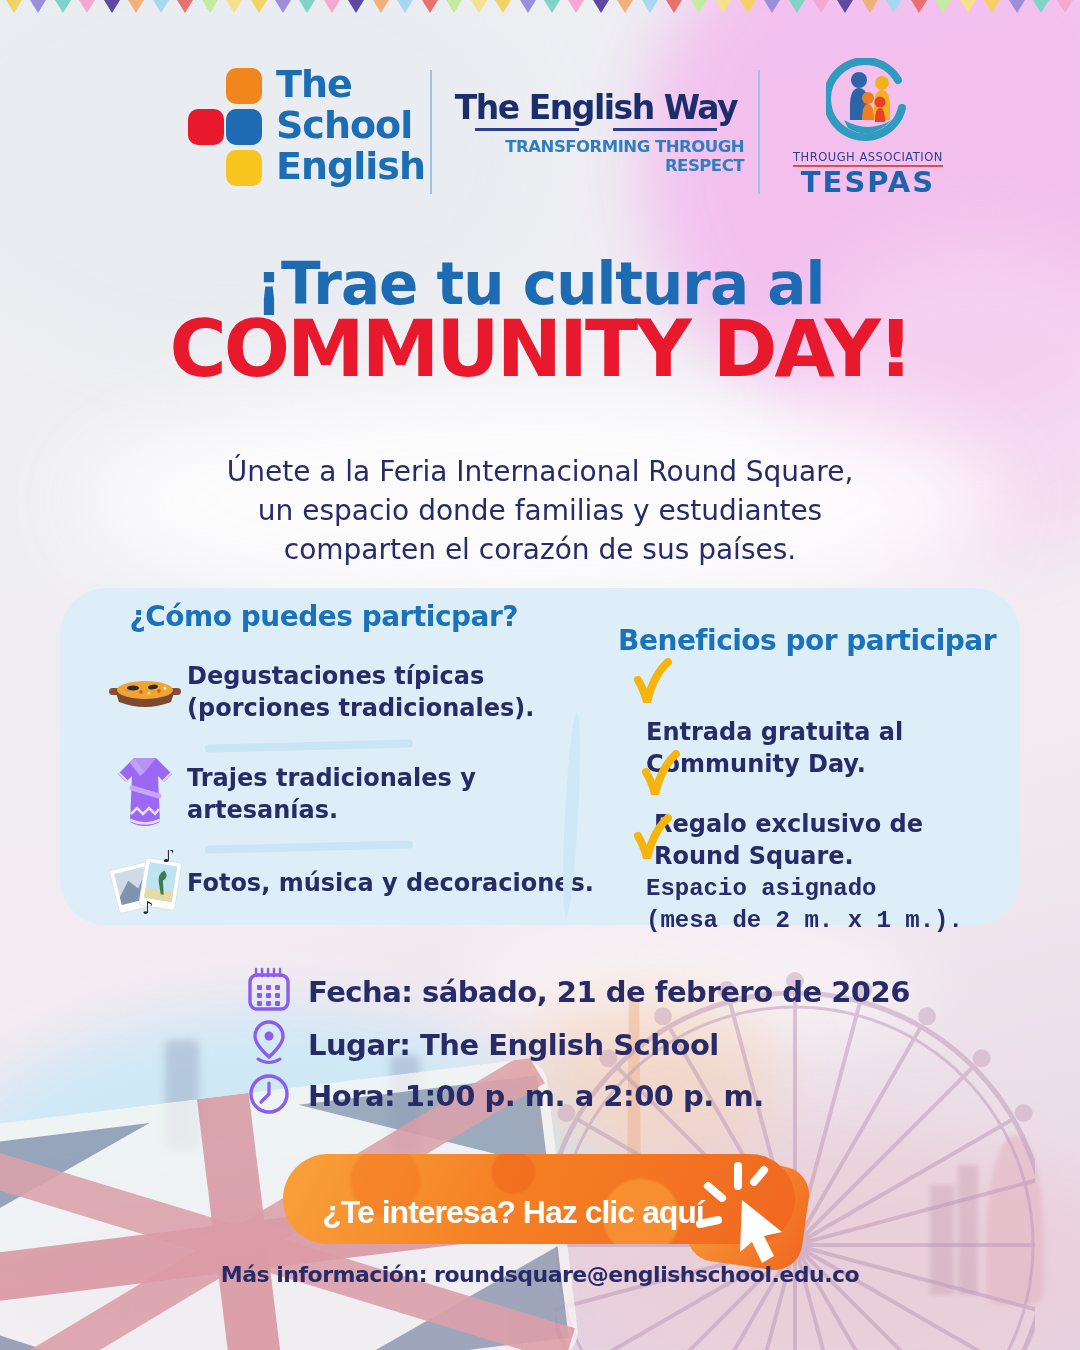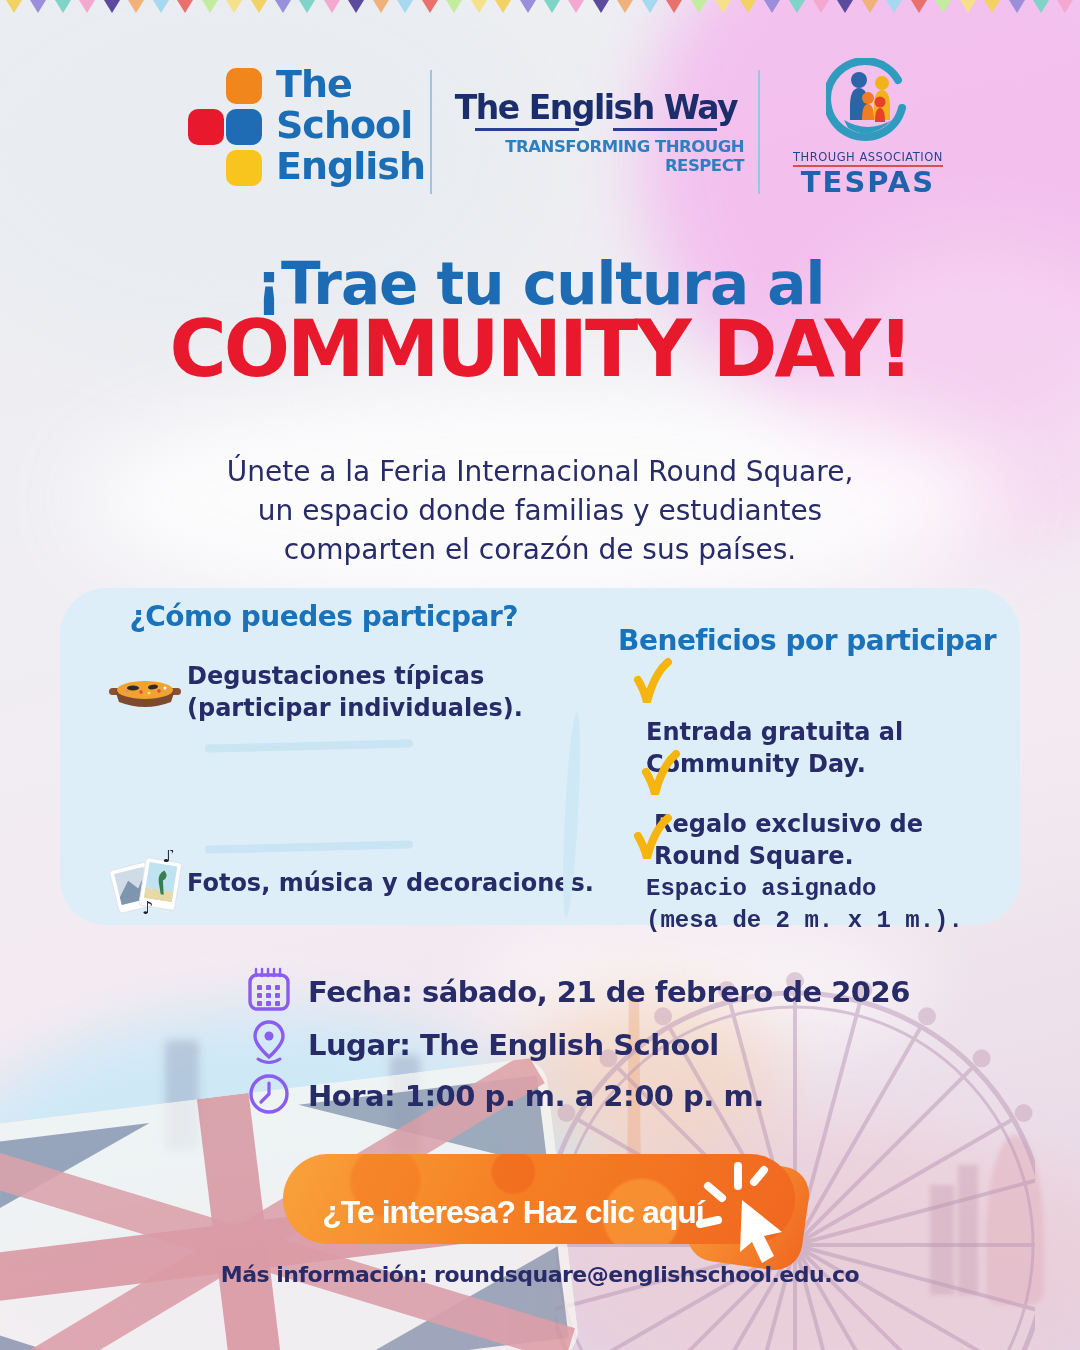--- a/index.html
+++ b/index.html
@@ -288,24 +288,39 @@
         <ellipse cx="26" cy="22" rx="6" ry="2.6" fill="#2b2b2b"></ellipse>
         <ellipse cx="46" cy="21" rx="5" ry="2.3" fill="#2b2b2b" transform="rotate(-8 46 21)"></ellipse>
         <circle cx="34" cy="26" r="1.8" fill="#e0484f"></circle>
           <circle cx="52" cy="25" r="1.8" fill="#e0484f"></circle>
         <circle cx="20" cy="25" r="1.6" fill="#e77fae"></circle>
           <circle cx="42" cy="27" r="1.6" fill="#fae27d"></circle>
         <circle cx="58" cy="22" r="1.5" fill="#ffffff"></circle>
       </svg>
     </span>
     <div class="p-text preline">Degustaciones típicas
-(participar individuales).</div>
+(porciones tradicionales).</div>
   </div>
   <div class="brush-h" style="left:205px;top:742px;"></div>
 
+  <div class="p-item" style="left:103px;top:754px;">
+    <span class="icon-wrap" style="width:84px;">
+      <svg width="62" height="80" viewBox="0 0 62 80">
+        <path d="M20,4 L42,4 L58,20 L50,28 L44,22 L46,68 Q31,76 16,68 L18,22 L12,28 L4,20 Z" fill="#9a68f2"></path>
+        <path d="M20,4 L31,18 L42,4 Z" fill="#b893f7"></path>
+        <path d="M20,4 L31,18 L26,22 L16,9 Z" fill="#c5a6f8" opacity="0.9"></path>
+        <path d="M18,34 L45,42" stroke="#c5a6f8" stroke-width="5" stroke-linecap="round"></path>
+        <path d="M17,60 L23,54 L29,60 L35,54 L41,60 L45,55" stroke="#e8dcfc" stroke-width="2.5" fill="none"></path>
+        <path d="M16,66 Q31,73 46,66" stroke="#e8dcfc" stroke-width="2.5" fill="none"></path>
+        <path d="M5,19 L13,27 M49,27 L57,19" stroke="#e8dcfc" stroke-width="2"></path>
+      </svg>
+    </span>
+    <div class="p-text preline">Trajes tradicionales y
+artesanías.</div>
+  </div>
   <div class="brush-h" style="left:205px;top:843px;"></div>
 
   <div class="p-item" style="left:100px;top:850px;">
     <span class="icon-wrap" style="width:87px;">
       <svg width="80" height="66" viewBox="0 0 80 66">
         <g transform="rotate(-14 28 38)">
           <rect x="10" y="16" width="38" height="44" rx="3" fill="#ffffff" stroke="#dfe3e8"></rect>
           <rect x="14" y="20" width="30" height="32" fill="#cfdbe6"></rect>
           <path d="M14,44 L26,30 L34,40 L40,32 L44,38 L44,52 L14,52 Z" fill="#7e95ad"></path>
         </g>

